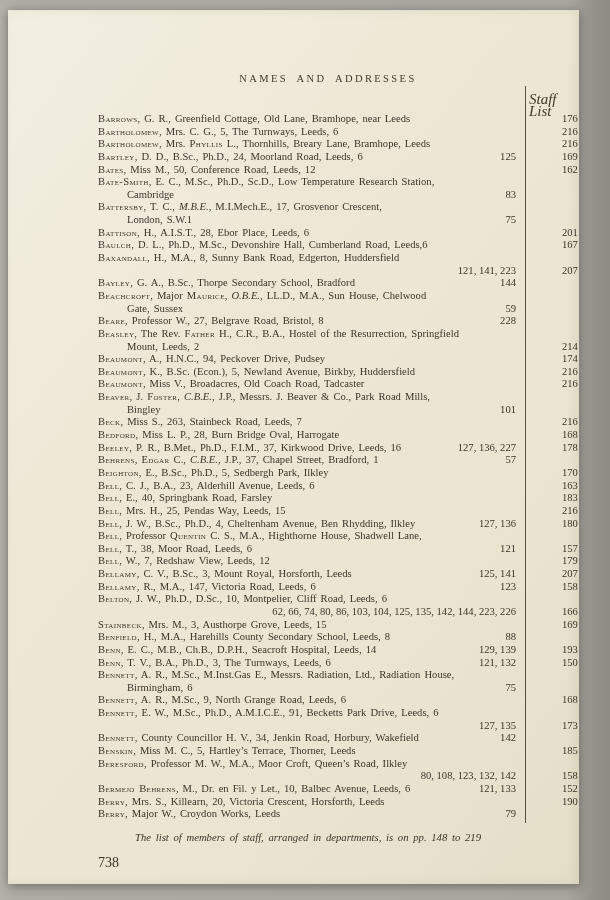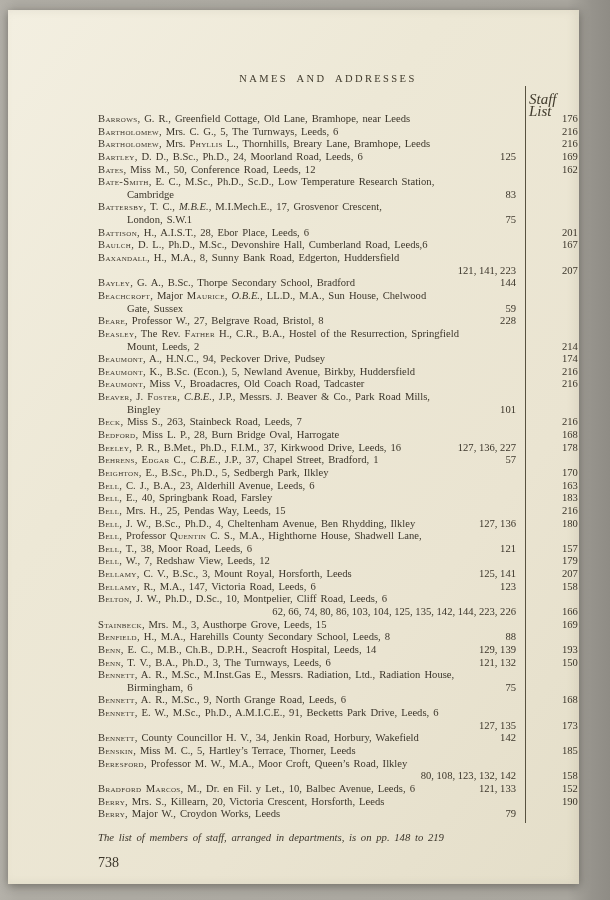--- a/index.html
+++ b/index.html
@@ -35,21 +35,21 @@
   }
   .row { position:relative; height:12.65px; }
   .row > span { position:absolute; top:0; white-space:pre; line-height:12.65px; }
   .txt { left:0; word-spacing:1.4px; }
   .row.cont .txt { left:13px;margin-left:16px; }
   .mid { right:42px; }
   .staff { left:436px;margin-left:28px; }
   .sc { font-variant:small-caps; letter-spacing:.35px; }
   .it { font-style:italic; }
   .footer-note {
-    position:absolute; left:90px; top:821px; width:420px; text-align:left;
+    position:absolute; left:90px; top:821px; width:420px; text-align:center;
     font-style:italic; font-size:10.7px; color:#3b352a; word-spacing:2px;
   }
   .page-number {
     position:absolute; left:90px; top:845px;
     font-size:14px; color:#3b352a;
   }
 </style>
 </head>
 <body>
 
@@ -273,21 +273,21 @@
       </div>
       <div class="row">
         <span class="txt"><span class="sc">Beresford</span><span>, Professor M. W., M.A., Moor Croft, Queen’s Road, Ilkley</span></span>
       </div>
       <div class="row cont">
         <span class="txt"></span>
         <span class="mid">80, 108, 123, 132, 142</span>
         <span class="staff">158</span>
       </div>
       <div class="row">
-        <span class="txt"><span class="sc">Bradford Marcos</span><span>, M., Dr. en Fil. y Let., 10, Balbec Avenue, Leeds, 6</span></span>
+        <span class="txt"><span class="sc">Bermejo Behrens</span><span>, M., Dr. en Fil. y Let., 10, Balbec Avenue, Leeds, 6</span></span>
         <span class="mid">121, 133</span>
         <span class="staff">152</span>
       </div>
       <div class="row">
         <span class="txt"><span class="sc">Berry</span><span>, Mrs. S., Killearn, 20, Victoria Crescent, Horsforth, Leeds</span></span>
         <span class="staff">190</span>
       </div>
       <div class="row">
         <span class="txt"><span class="sc">Berry</span><span>, Major W., Croydon Works, Leeds</span></span>
         <span class="mid">79</span>

